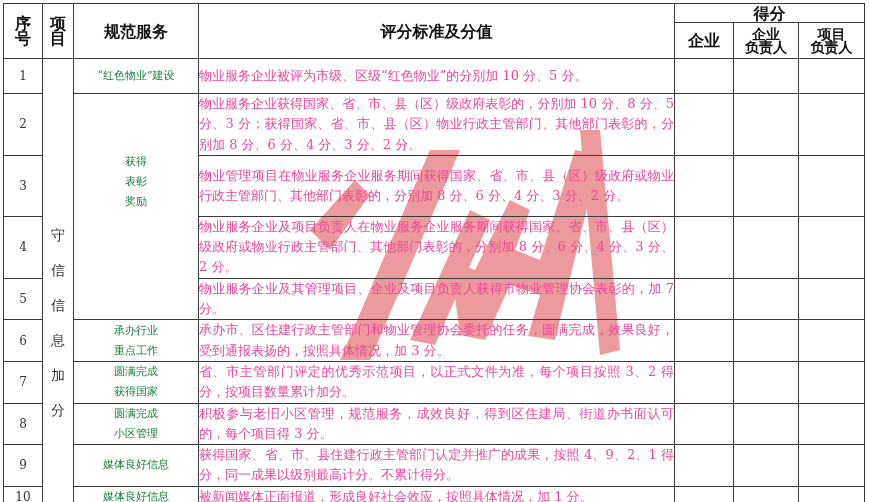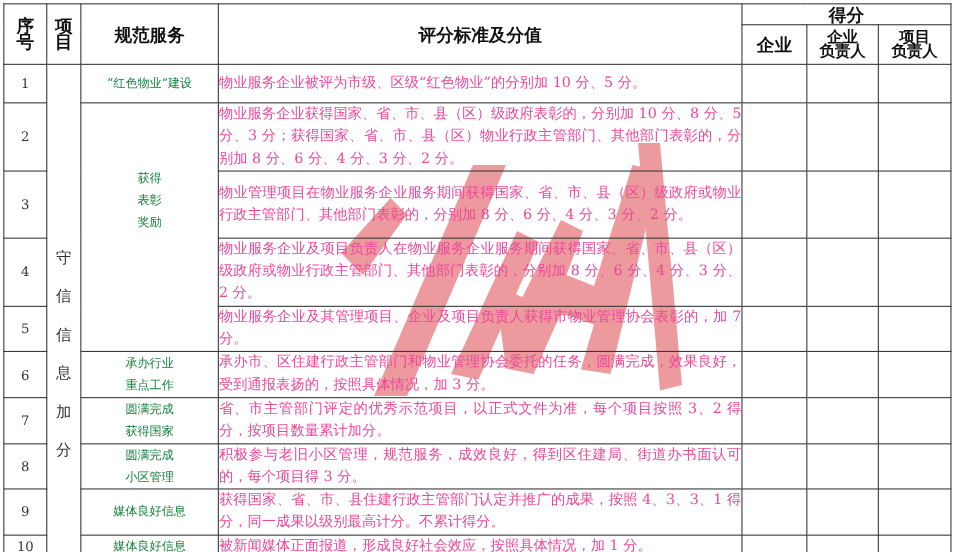--- a/index.html
+++ b/index.html
@@ -159,21 +159,21 @@
     </td>
     <td class="crit">积极参与老旧小区管理，规范服务，成效良好，得到区住建局、街道办书面认可的，每个项目得 3 分。</td>
     <td class="score"></td>
     <td class="score"></td>
     <td class="score"></td>
   </tr>
 
   <tr style="height:41px">
     <td class="num">9</td>
     <td class="info">媒体良好信息</td>
-    <td class="crit">获得国家、省、市、县住建行政主管部门认定并推广的成果，按照 4、3、3、1 得分，同一成果以级别最高计分。不累计得分。</td>
+    <td class="crit">获得国家、省、市、县住建行政主管部门认定并推广的成果，按照 4、9、2、1 得分，同一成果以级别最高计分。不累计得分。</td>
     <td class="score"></td>
     <td class="score"></td>
     <td class="score"></td>
   </tr>
 
   <tr style="height:21px">
     <td class="num">10</td>
     <td class="info">媒体良好信息</td>
     <td class="crit">被新闻媒体正面报道，形成良好社会效应，按照具体情况，加 1 分。</td>
     <td class="score"></td>

